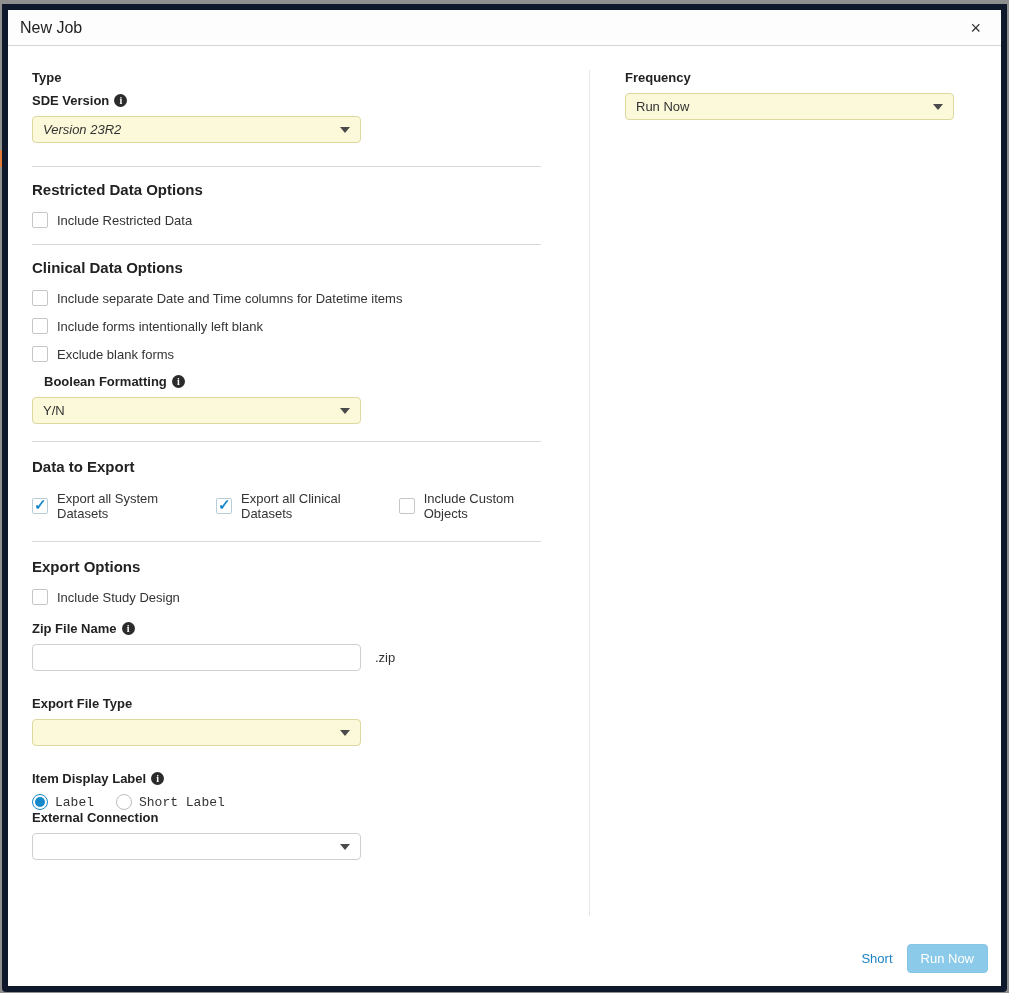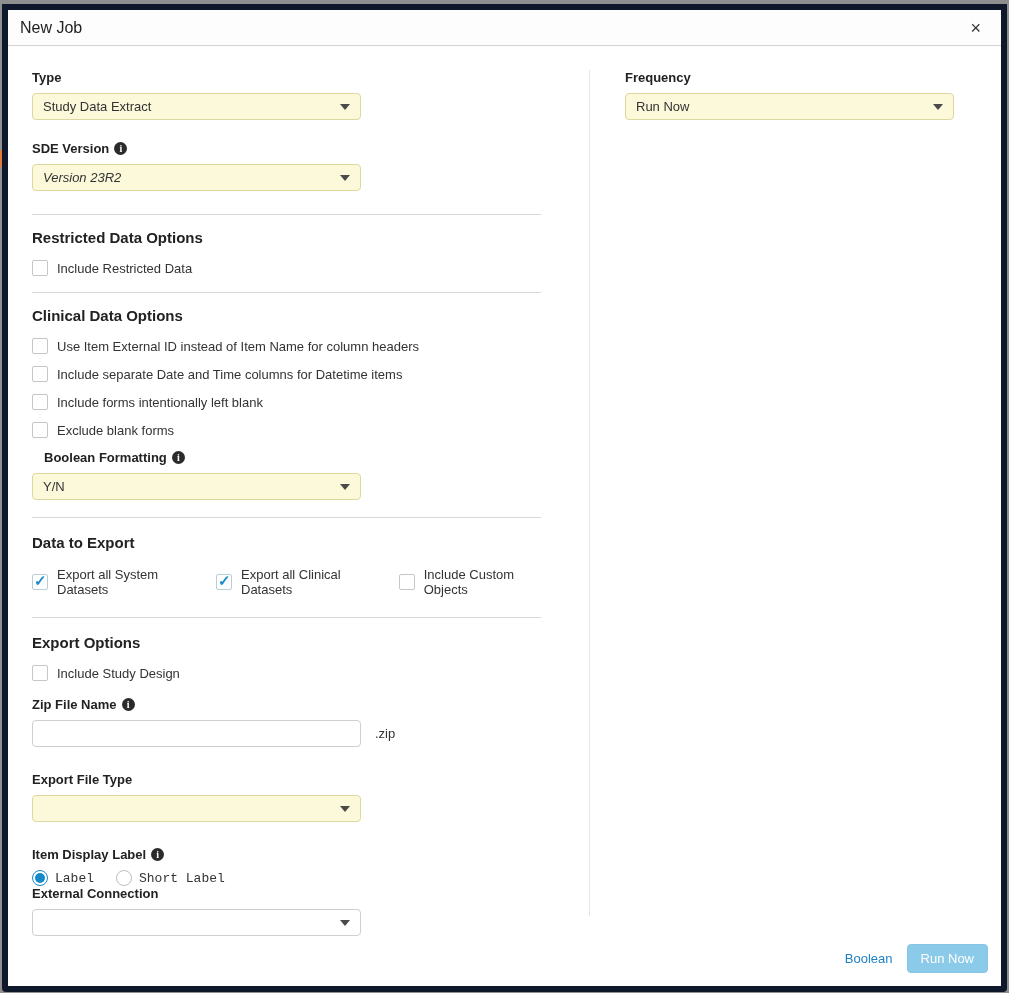--- a/index.html
+++ b/index.html
@@ -103,26 +103,20 @@
     <span class="close-btn">×</span>
   </div>
 
   <div class="modal-body">
 
     <div class="col-left">
 
       <div class="field-label">
         <span>Type</span>
       </div>
-      <div class="select-wrap">
-        <div class="select">
-          <span>Study Data Extract</span>
-          <span class="caret"></span>
-        </div>
-      </div>
 
       <div class="field-label">
         <span>SDE Version</span>
         <span class="info-icon">i</span>
       </div>
       <div class="select-wrap" style="margin-bottom:23px;font-style:italic;">
         <div class="select">
           <span>Version 23R2</span>
           <span class="caret"></span>
         </div>
@@ -133,24 +127,20 @@
       <div class="section-heading mt14 mb14">Restricted Data Options</div>
       <div class="check-row mb16">
         <span class="checkbox"></span>
         <span>Include Restricted Data</span>
       </div>
 
       <hr class="h-divider">
 
       <div class="section-heading mt14 mb14">Clinical Data Options</div>
       <div class="cb-list">
-        <div class="check-row">
-          <span class="checkbox"></span>
-          <span>Use Item External ID instead of Item Name for column headers</span>
-        </div>
         <div class="check-row">
           <span class="checkbox"></span>
           <span>Include separate Date and Time columns for Datetime items</span>
         </div>
         <div class="check-row">
           <span class="checkbox"></span>
           <span>Include forms intentionally left blank</span>
         </div>
         <div class="check-row">
           <span class="checkbox"></span>
@@ -251,17 +241,17 @@
         <div class="select" style="width:329px;">
           <span>Run Now</span>
           <span class="caret"></span>
         </div>
       </div>
     </div>
 
   </div>
 
   <div class="modal-footer">
-    <a class="cancel-link">Boolean</a>
+    <a class="cancel-link">Short</a>
     <button class="run-btn">Run Now</button>
   </div>
 
 </div>
 
 </body></html>

